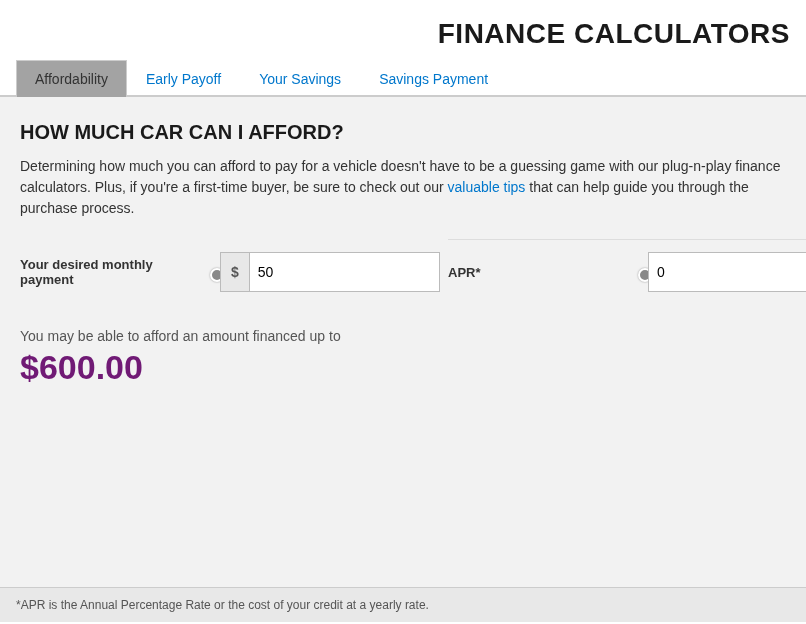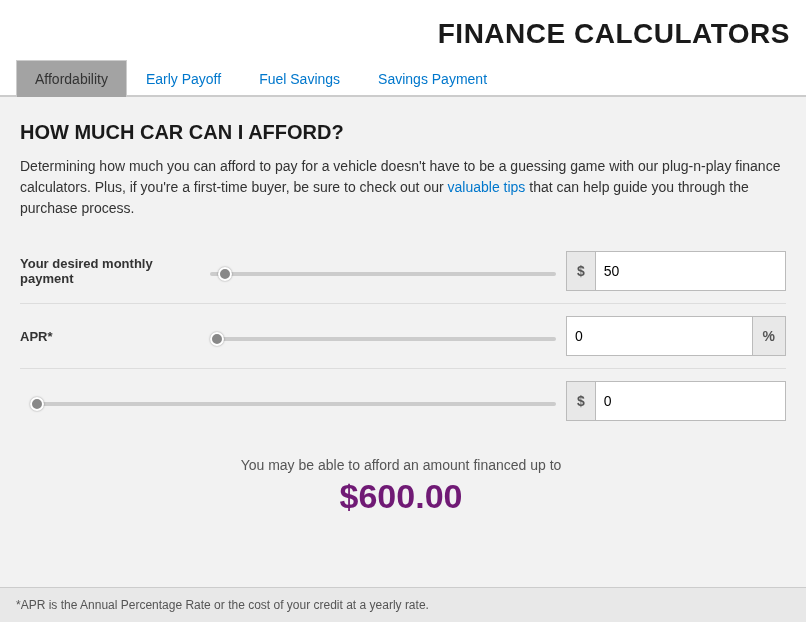--- a/index.html
+++ b/index.html
@@ -72,22 +72,21 @@
       margin-bottom: 20px;
     }
 
     .description a {
       color: #0077cc;
       text-decoration: none;
     }
 
     .form-rows {
       display: flex;
-      flex-direction: column;
-      gap: 0;
+      gap: 8px;
     }
 
     .form-row {
       display: flex;
       align-items: center;
       padding: 12px 0;
       border-top: 1px solid #ddd;
     }
 
     .form-row:first-child {
@@ -176,21 +175,21 @@
       flex: 1;
       font-size: 14px;
       padding: 0 8px;
       background: #fff;
       height: 100%;
       min-width: 0;
     }
 
     .result-section {
       margin-top: 24px;
-      text-align: center;
+      text-align: left;
       padding-right: 4px;
     }
 
     .result-label {
       font-size: 14px;
       color: #555;
       margin-bottom: 4px;
     }
 
     .result-value {
@@ -210,21 +209,21 @@
 </head>
 <body>
 
 <div class="page-header">
   <h1 class="page-title">FINANCE CALCULATORS</h1>
 </div>
 
 <div class="tabs-container">
   <div class="tab active">Affordability</div>
   <div class="tab">Early Payoff</div>
-  <div class="tab">Fuel Savings</div>
+  <div class="tab">Your Savings</div>
   <div class="tab">Savings Payment</div>
 </div>
 
 <div class="main-content">
   <h2 class="section-title">HOW MUCH CAR CAN I AFFORD?</h2>
   <p class="description">
     <span>Determining how much you can afford to pay for a vehicle doesn't have to be a guessing game with our plug-n-play finance calculators. Plus, if you're a first-time buyer, be sure to check out our </span><a href="#">valuable tips</a><span> that can help guide you through the purchase process.</span>
   </p>
 
   <div class="form-rows">

